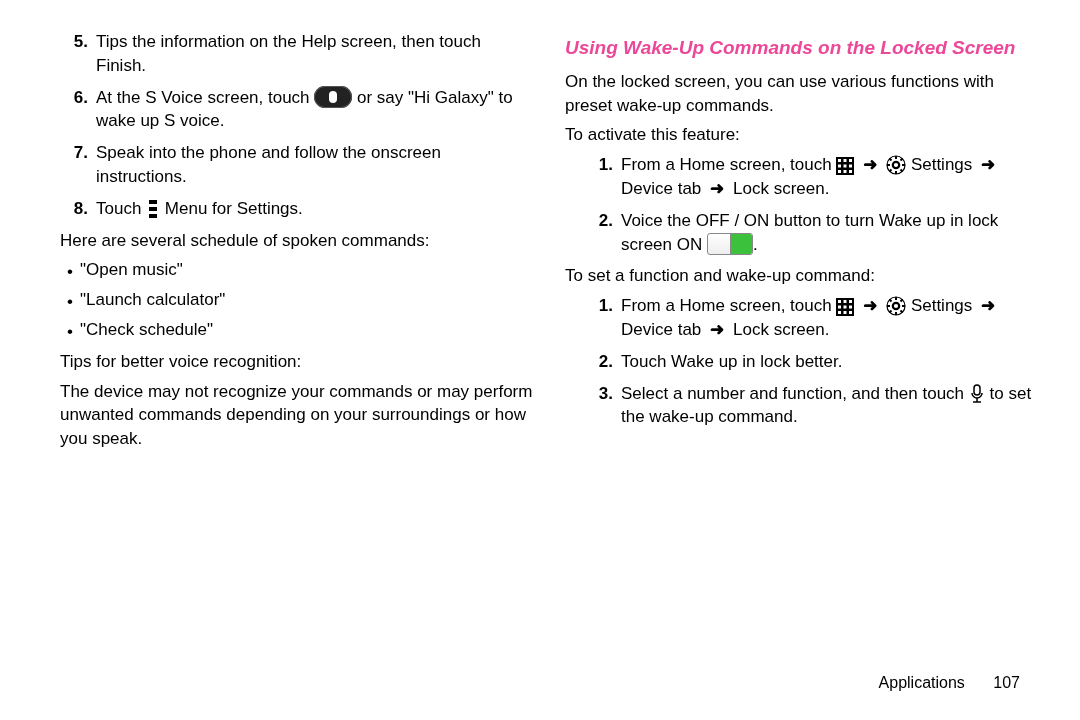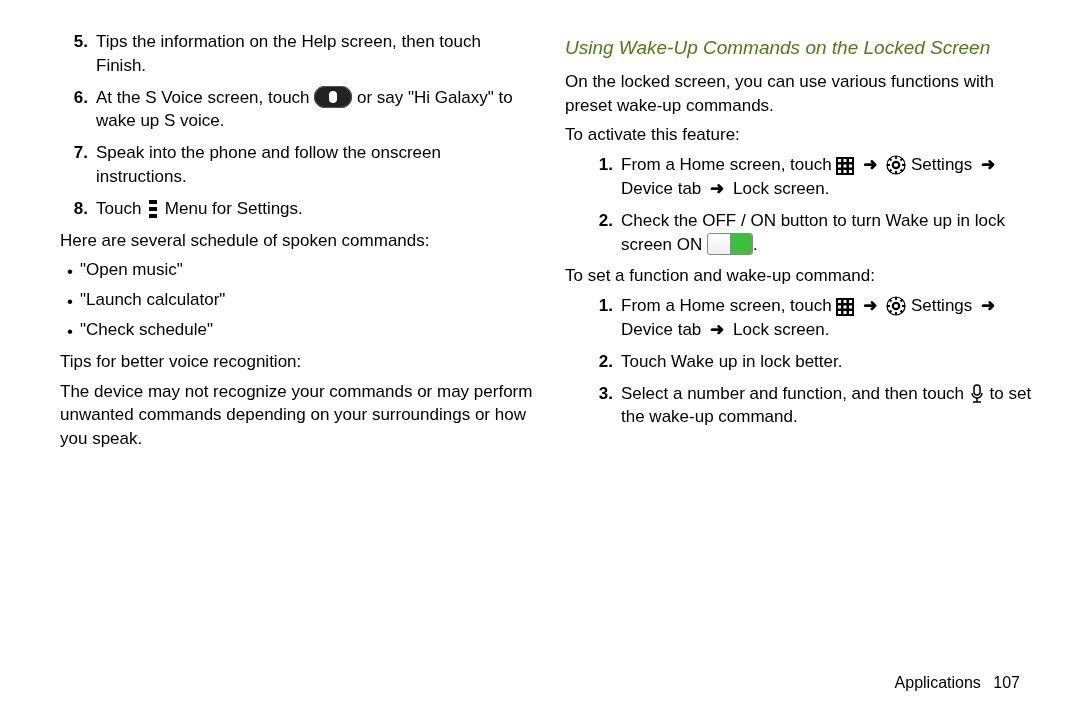--- a/index.html
+++ b/index.html
@@ -55,22 +55,22 @@
     display: flex;
     margin-bottom: 4px;
   }
   .bullet {
     width: 20px;
     text-align: center;
     padding-top: 2px;
   }
   .bullet::before { content: "\2022"; }
   .h2 {
-    color: #4d7c0f;
-    font-weight: normal;
+    color: #ec4899;
+    font-weight: bold;
     font-style: italic;
     font-size: 19px;
     margin: 6px 0 10px 0;
     line-height: 1.25;
   }
   .arrow {
     font-weight: bold;
     padding: 0 4px;
   }
   svg.icon {
@@ -128,21 +128,21 @@
     border-left: 1px solid #888;
     box-sizing: border-box;
     border-radius: 0 2px 2px 0;
   }
   .footer {
     position: absolute;
     bottom: 28px;
     right: 60px;
     font-size: 16px;
   }
-  .footer .sec { margin-right: 8px; }
+  .footer .sec { margin-right: 24px; }
 </style>
 </head>
 <body>
 
 <div class="page">
   <div class="cols">
 
     <div class="col">
       <ol class="ol">
         <li>
@@ -232,21 +232,21 @@
               </svg>
             <span class="bold">Settings</span>
             <span class="arrow">➜</span>
             <span class="bold">Device</span><span> tab </span><span class="arrow">➜</span>
             <span class="bold">Lock screen</span><span>.</span>
           </div>
         </li>
         <li>
           <div class="num indent">2.</div>
           <div class="body">
-            <span>Check the </span><span class="bold">OFF / ON</span><span> button to turn Wake up in lock screen ON </span><span class="toggle"></span><span>.</span>
+            <span>Voice the </span><span class="bold">OFF / ON</span><span> button to turn Wake up in lock screen ON </span><span class="toggle"></span><span>.</span>
           </div>
         </li>
       </ol>
 
       <div class="para">To set a function and wake-up command:</div>
 
       <ol class="ol">
         <li>
           <div class="num indent">1.</div>
           <div class="body">

